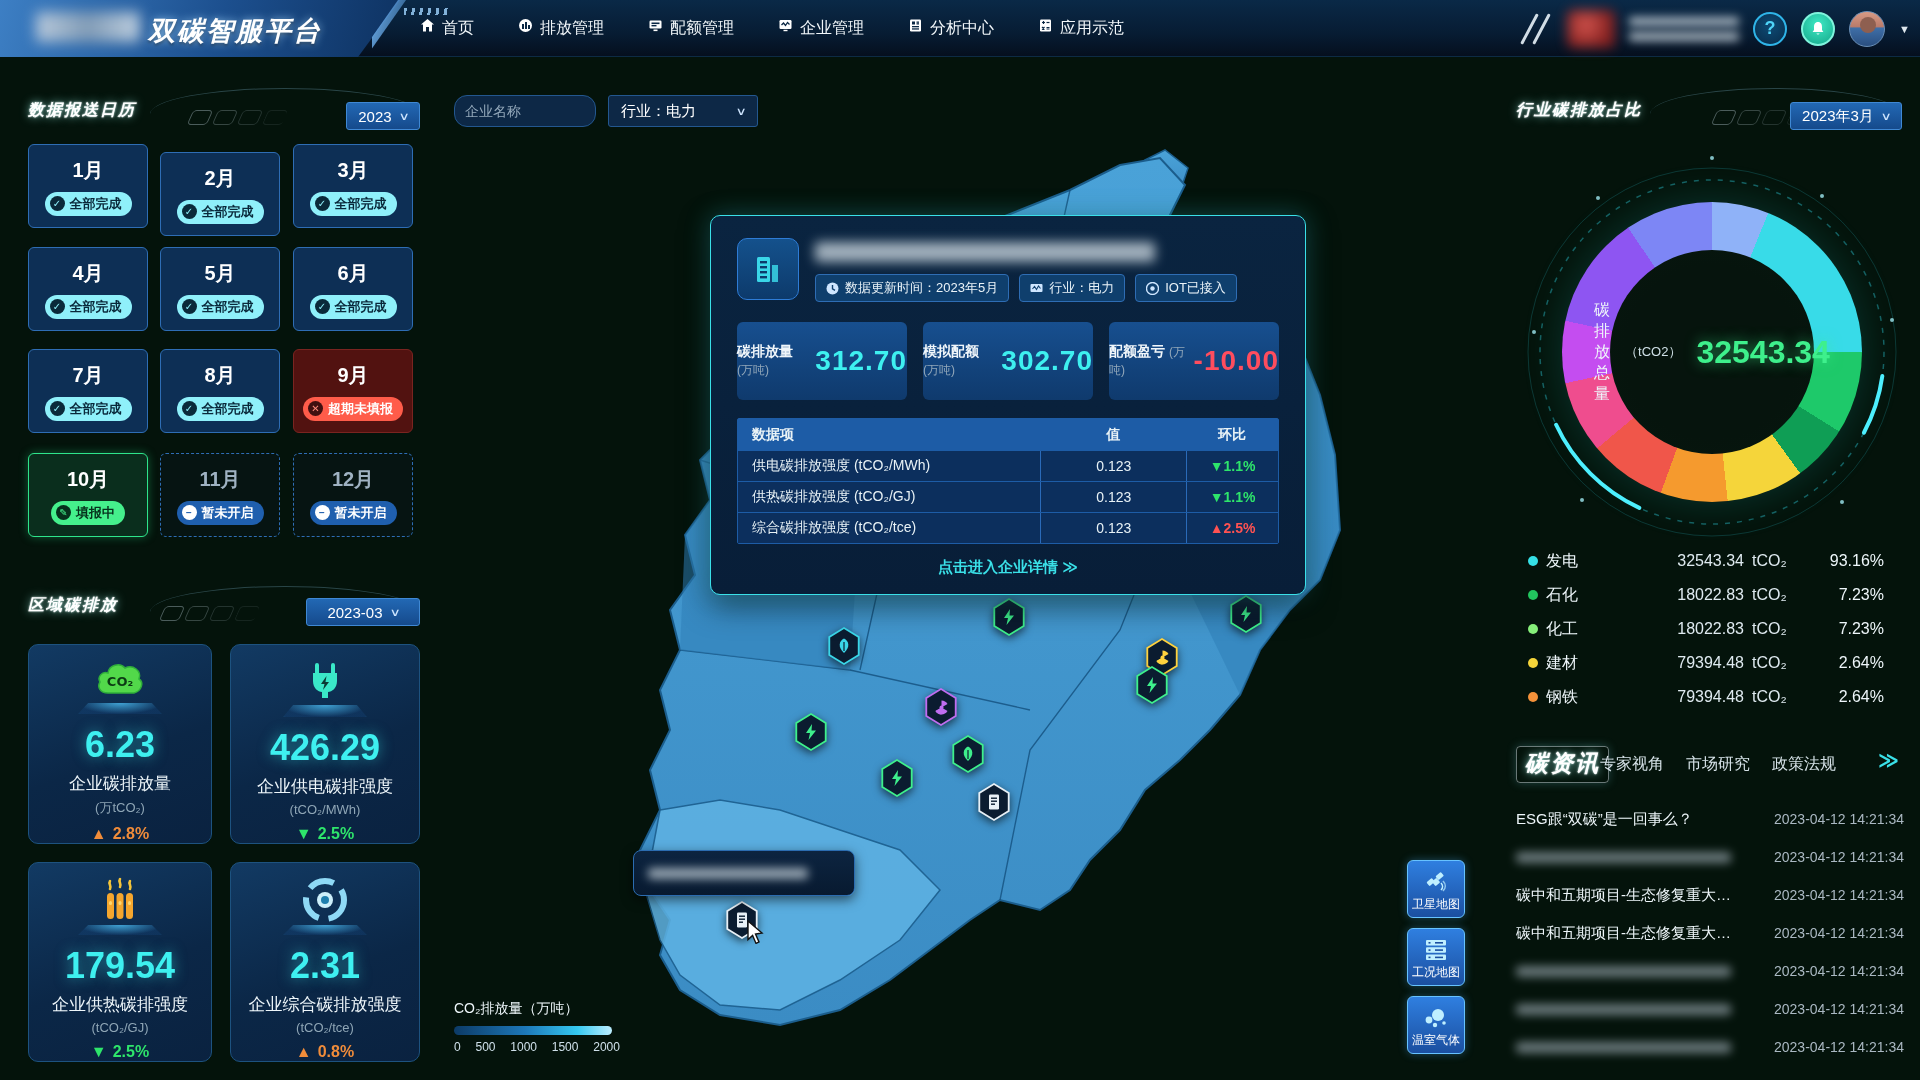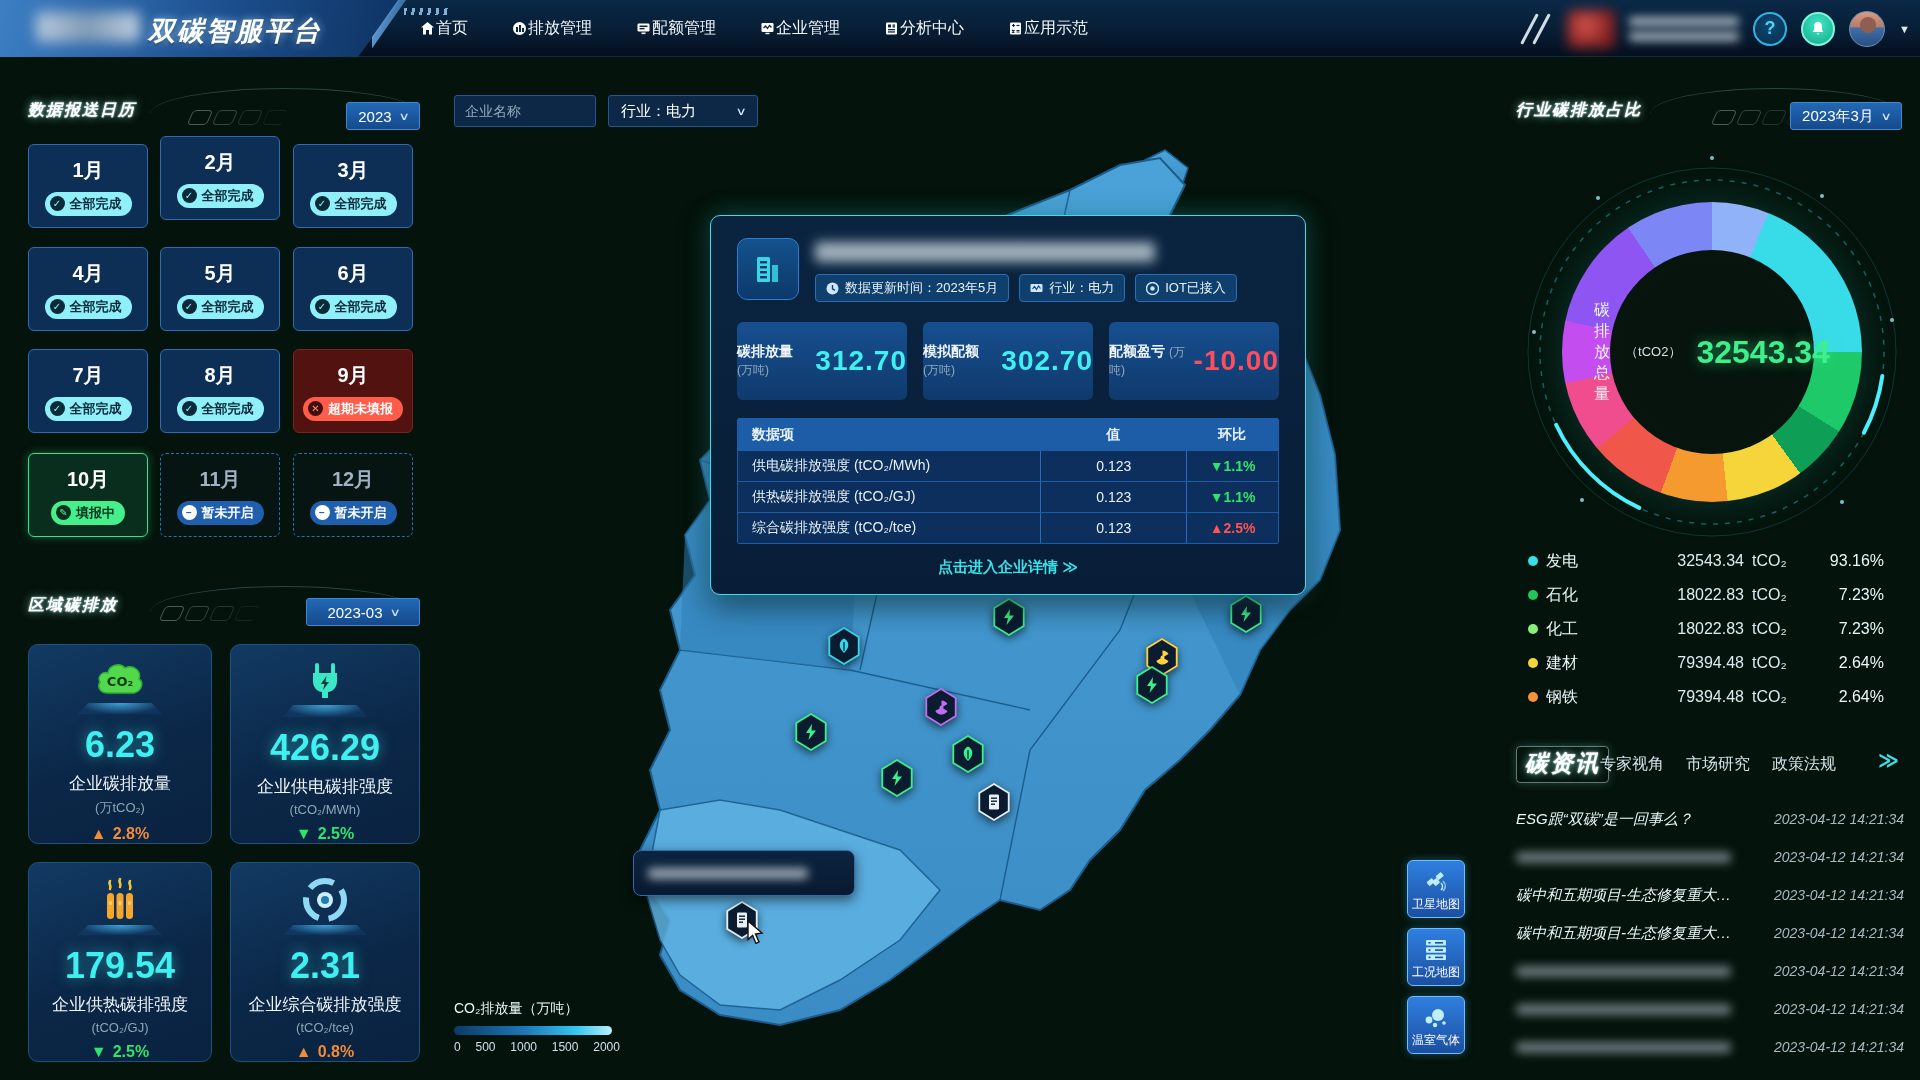--- a/index.html
+++ b/index.html
@@ -19,21 +19,21 @@
     clip-path:polygon(26px 0,34px 0,-6px 57px,-14px 57px); }
   .brand-ticks { position:absolute; left:404px; top:8px; width:46px; height:7px;
     background:repeating-linear-gradient(100deg,#9fd4ff 0 3px,transparent 3px 8px); opacity:.8; }
   .brand-logo-blur { position:absolute; left:36px; top:12px; width:104px; height:30px;
     background:linear-gradient(90deg,#cfd8e2,#8fa4b8,#d8e2ea); border-radius:4px;
     filter:blur(7px); opacity:.85; }
   .brand-name { position:absolute; left:148px; top:13px; font-size:27px; font-weight:800;
     font-style:italic; letter-spacing:2px; color:#fff;
     text-shadow:0 0 8px rgba(170,220,255,.8),0 2px 3px rgba(0,0,0,.5); }
   .nav-items { position:absolute; left:420px; top:0; height:57px; display:flex; align-items:center; gap:44px; }
-  .nav-item { display:flex; align-items:center; gap:1px; color:#f2f7fa; font-size:16px; cursor:pointer; }
+  .nav-item { display:flex; gap:7px; color:#f2f7fa; font-size:16px; cursor:pointer; }
   .nav-item svg { display:block; }
   .nav-right { position:absolute; right:10px; top:0; height:57px; display:flex; align-items:center; gap:14px; }
   .deco-slashes { position:absolute; left:1528px; top:12px; width:30px; height:32px; }
   .deco-slashes i { position:absolute; top:0; width:3px; height:34px; background:#e8f2f8;
     transform:rotate(28deg); border-radius:2px; opacity:.9; }
   .rlogo-blur { width:48px; height:38px; border-radius:6px; filter:blur(6px);
     background:radial-gradient(circle at 40% 40%,#e85a50,#8e1f1c 70%); opacity:.9; }
   .rtext-blur { width:110px; height:30px; display:flex; flex-direction:column; gap:6px; justify-content:center; }
   .rtext-blur i { height:9px; border-radius:3px; background:#cdd8e0; filter:blur(5px); opacity:.8; }
   .circle-btn { width:34px; height:34px; border-radius:50%; display:flex; align-items:center;
@@ -98,21 +98,21 @@
     box-shadow:0 6px 14px rgba(60,180,255,.35); }
   .stat-value { margin-top:10px; font-size:36px; font-weight:800; color:#3ef0f0;
     text-shadow:0 0 14px rgba(62,240,240,.5); }
   .stat-label { margin-top:6px; font-size:17px; color:#eef6fa; }
   .stat-unit { margin-top:4px; font-size:13px; color:#8fa6b6; }
   .stat-change { margin-top:8px; font-size:16px; font-weight:700; display:flex; gap:6px; align-items:center; }
   .stat-change.up { color:#f08c3a; } .stat-change.down { color:#2ee56b; }
 
   
   .company-input { position:absolute; left:454px; top:95px; width:142px; height:32px;
-    background:#0d2846; border:1px solid #23578f; border-radius:3px; color:#e8f2f6;
+    background:#0d2846; border:1px solid #23578f; border-radius:13px; color:#e8f2f6;
     font-size:14px; padding:8px 10px; z-index:12; }
   .company-input::placeholder { color:#93a8ba; }
   .industry-drop { left:608px; top:95px; width:150px; height:32px;
     background:#0d2846; border:1px solid #23578f; justify-content:space-between; padding:0 12px; }
 
   
   .map-wrap { position:absolute; left:600px; top:110px; width:760px; height:960px; z-index:1; }
   .marker { position:absolute; width:34px; height:38px; filter:drop-shadow(0 3px 4px rgba(0,0,0,.6)); cursor:pointer; z-index:3; }
   .marker .hex-b { position:absolute; inset:0;
     clip-path:polygon(50% 0,96% 25%,96% 75%,50% 100%,4% 75%,4% 25%); }
@@ -198,21 +198,21 @@
   .news-title { position:absolute; left:1516px; top:746px; font-size:23px; font-weight:800;
     font-style:italic; letter-spacing:2px; color:#fff; z-index:5;
     text-shadow:0 0 10px rgba(150,240,230,.8),0 0 2px #fff;
     border:1px solid rgba(230,245,250,.45); border-radius:4px; padding:1px 8px 3px;
     box-shadow:0 0 10px rgba(120,220,230,.25); }
   .news-tabs { position:absolute; left:1600px; top:754px; display:flex; gap:22px; font-size:16px;
     color:#d6e2e8; z-index:5; }
   .news-tab { cursor:pointer; }
   .news-more { position:absolute; left:1878px; top:748px; color:#3ae0e8; font-size:20px;
     font-weight:700; cursor:pointer; z-index:5; }
-  .news-list { position:absolute; left:1516px; top:800px; width:388px; z-index:5;font-style:italic; }
+  .news-list { position:absolute; left:1516px; top:800px; width:388px; z-index:5; }
   .news-row { height:38px; display:flex; align-items:center; justify-content:space-between; cursor:pointer; }
   .news-row .nr-title { font-size:15px; color:#eef6fa; white-space:nowrap; overflow:hidden;
     max-width:225px; text-overflow:ellipsis; }
   .news-row .nr-blur { width:215px; height:11px; border-radius:4px; background:#aebcc6;
     filter:blur(5px); opacity:.6; }
   .news-row .nr-time { font-size:14px; color:#aab8c2; }
 </style>
 </head>
 <body>
 
@@ -319,21 +319,21 @@
   <span class="chev">∨</span>
 </div>
 <div id="month-grid">
     <div class="month-card done" style="left: 28px; top: 144px;">
       <div class="m-label">1月</div>
       <div class="badge done">
         <span class="bi">✓</span>
         <span>全部完成</span>
       </div>
     </div>
-    <div class="month-card done" style="left: 160px; top: 136px;">
+    <div class="month-card done" style="left: 160px; top: 152px;">
       <div class="m-label">2月</div>
       <div class="badge done">
         <span class="bi">✓</span>
         <span>全部完成</span>
       </div>
     </div>
     <div class="month-card done" style="left: 293px; top: 144px;">
       <div class="m-label">3月</div>
       <div class="badge done">
         <span class="bi">✓</span>

